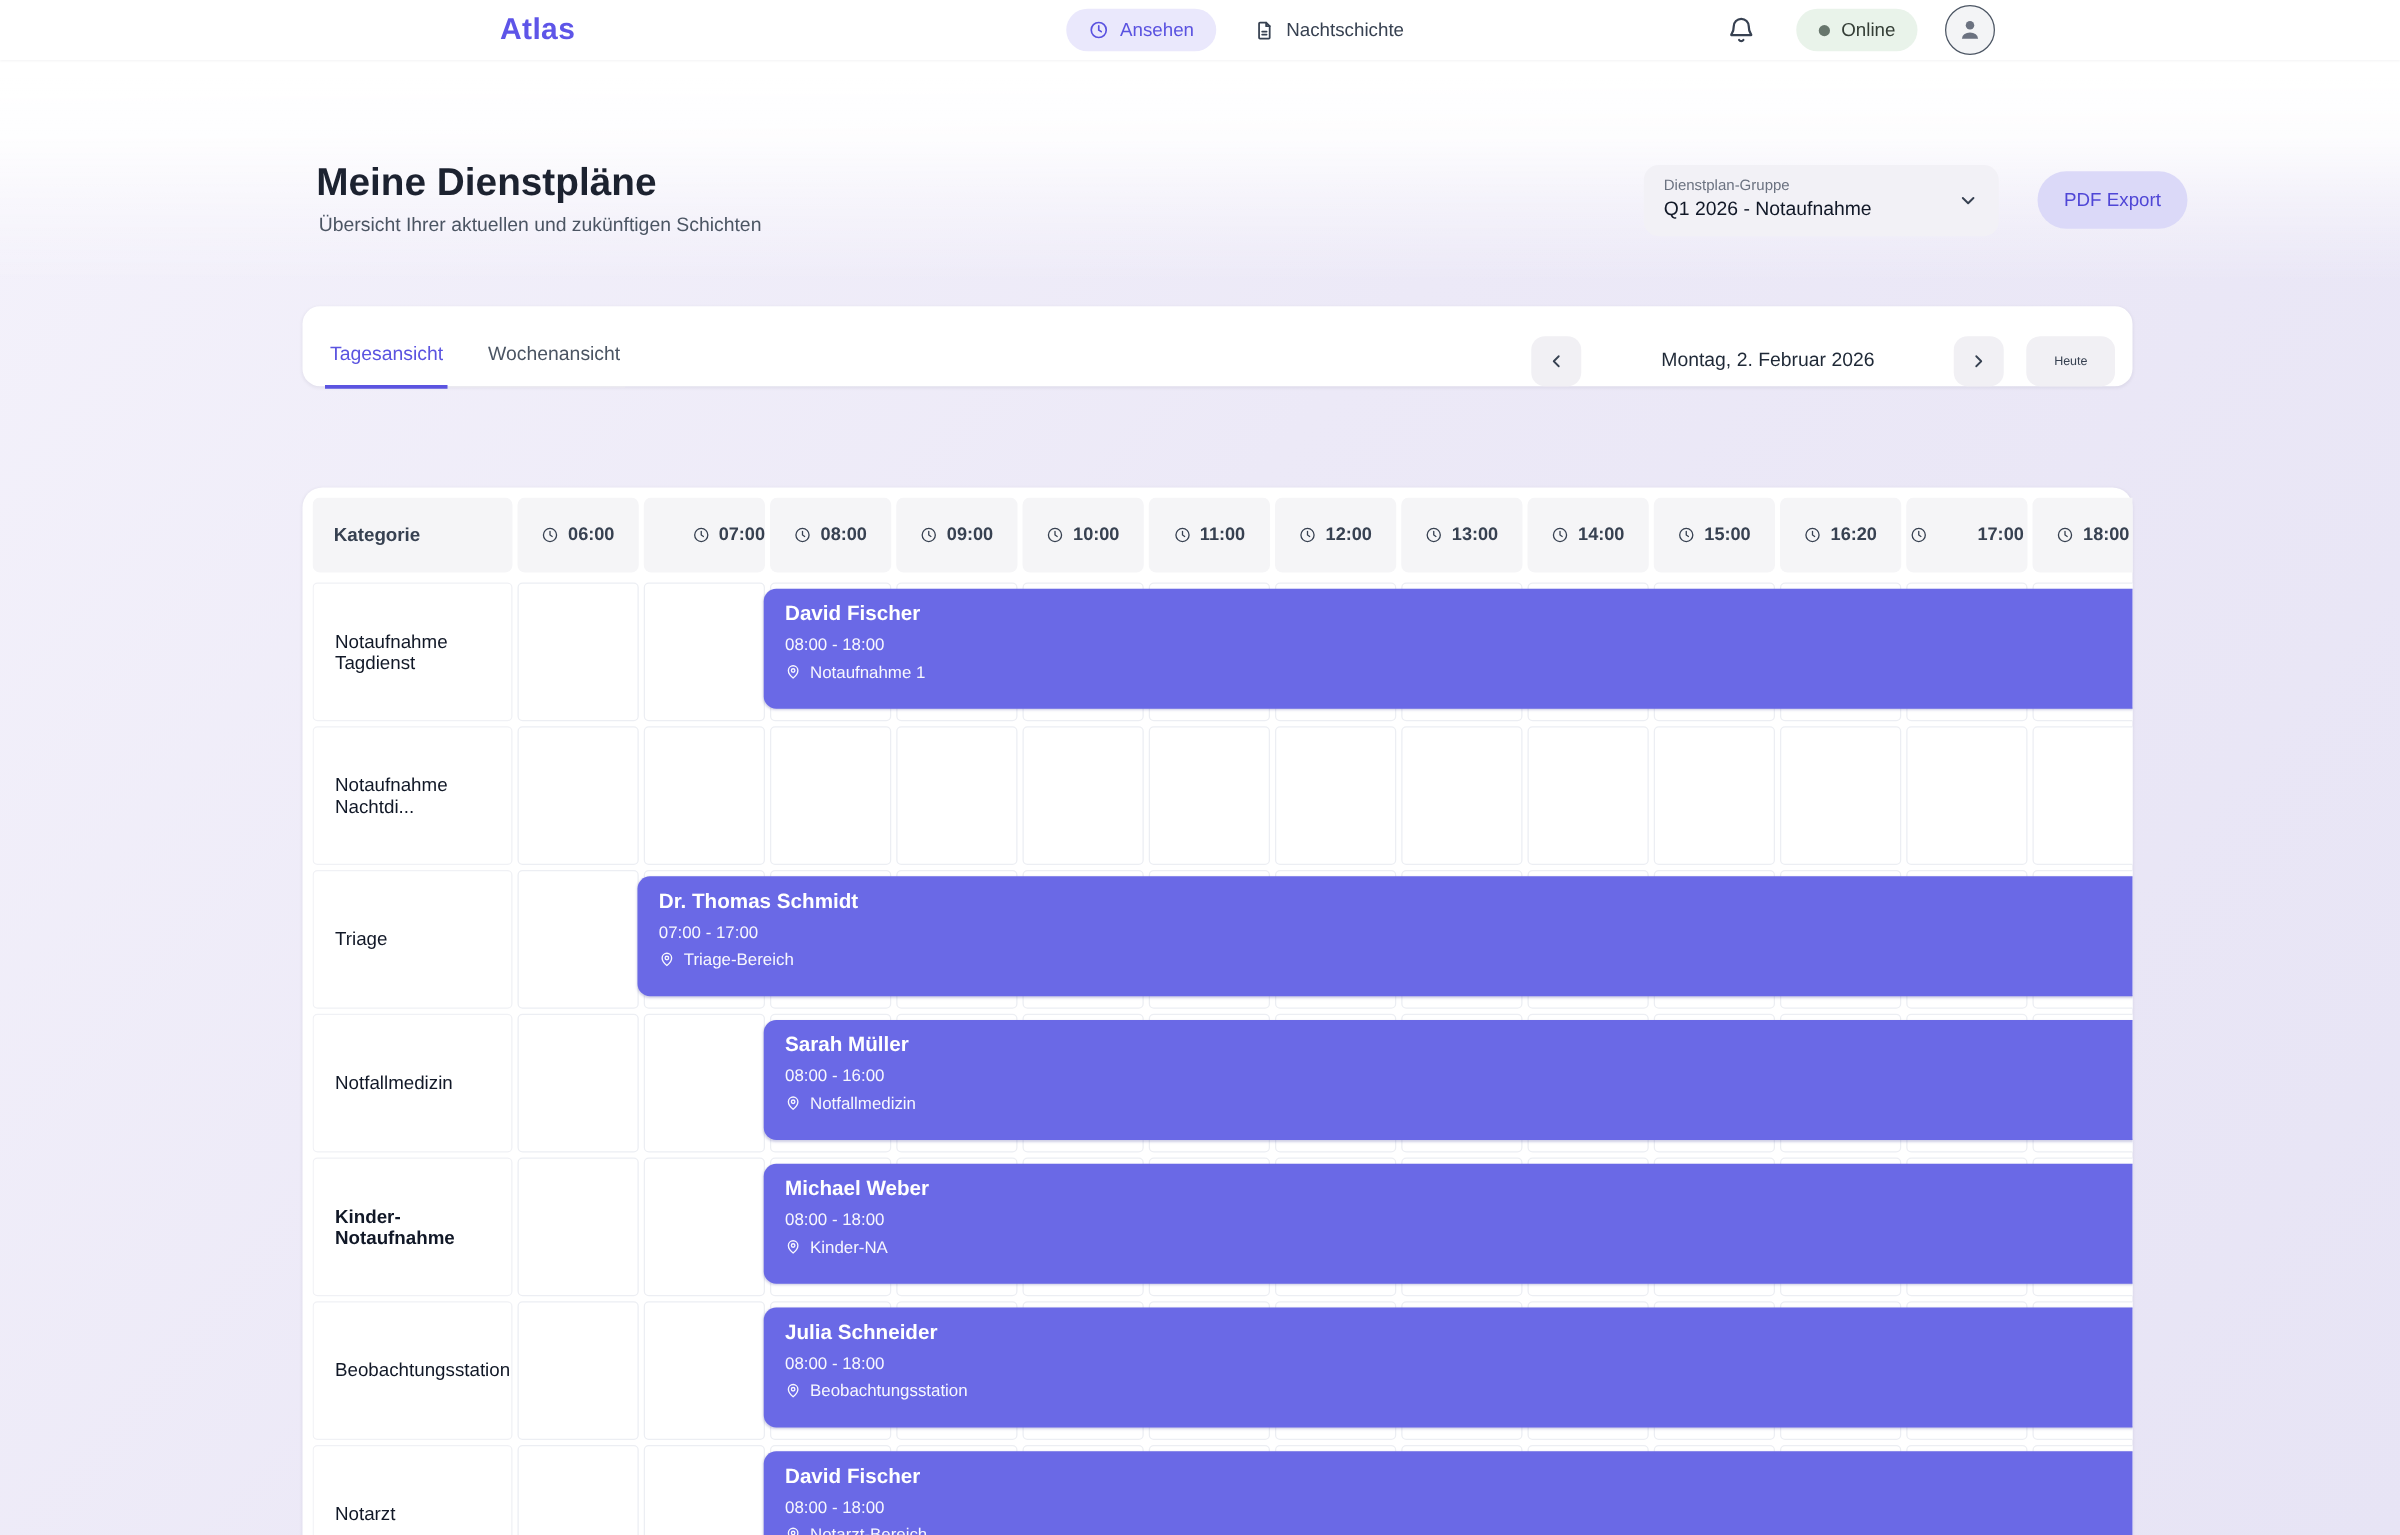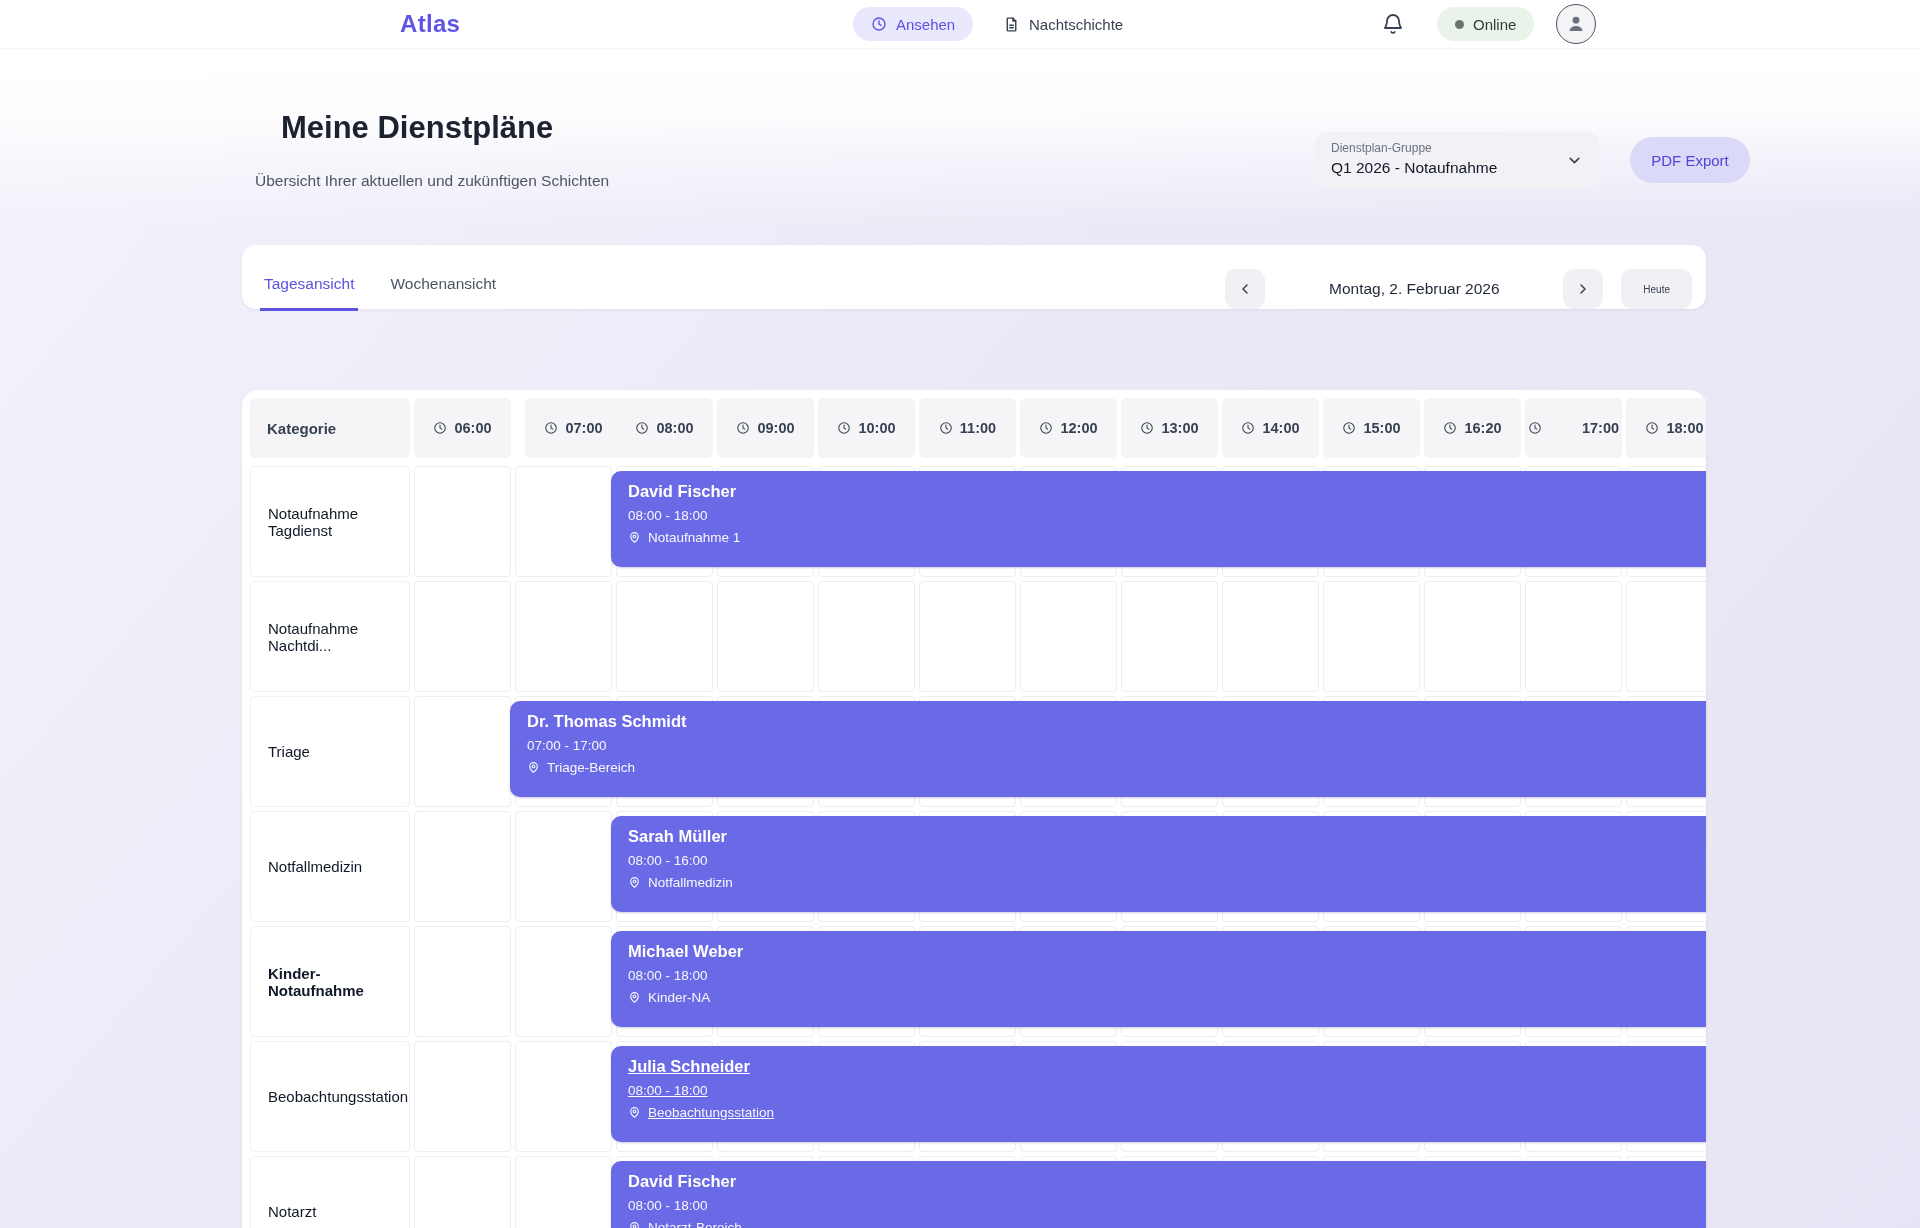--- a/index.html
+++ b/index.html
@@ -16,21 +16,21 @@
   .logo { position:absolute; left:400px; top:10px; font-size:24px; font-weight:bold; color:#5e55e8; letter-spacing:.3px; }
   .pill { display:flex; align-items:center; gap:9px; height:34px; border-radius:18px; padding:0 18px; }
   .view-btn { position:absolute; left:853px; top:7px; background:#eae8fc; color:#5a52e0; font-size:15px; font-weight:500; border:none; cursor:pointer; }
   .night-link { position:absolute; left:1003px; top:7px; display:flex; align-items:center; gap:9px; height:34px; color:#374151; font-size:15px; cursor:pointer; }
   .bell { position:absolute; left:1381px; top:12px; width:24px; height:24px; color:#374151; cursor:pointer; }
   .online-badge { position:absolute; left:1437px; top:7px; background:#e9f3ea; color:#333d35; font-size:15px; }
   .online-dot { width:9px; height:9px; border-radius:50%; background:#67766c; }
   .avatar { position:absolute; left:1556px; top:4px; width:40px; height:40px; border-radius:50%; border:1.5px solid #4b5563; background:#f3f4f6; display:flex; align-items:center; justify-content:center; color:#6b7280; cursor:pointer; }
   
   .hero { position:relative; height:170px; }
-  .page-title { position:absolute; left:253px; top:62px; font-size:31px; font-weight:bold; color:#1c2230;margin-left:28px; }
+  .page-title { position:absolute; left:253px; top:80px; font-size:31px; font-weight:bold; color:#1c2230; }
   .page-subtitle { position:absolute; left:255px; top:124px; font-size:15.5px; color:#4b5563; }
   .group-select { position:absolute; left:1315px; top:84px; width:284px; height:57px; background:#f2f1f6; border-radius:12px; cursor:pointer; }
   .group-label { position:absolute; left:16px; top:9px; font-size:12px; color:#6b7280; }
   .group-value { position:absolute; left:16px; top:27px; font-size:15.5px; font-weight:500; color:#111827; }
   .group-chev { position:absolute; right:16px; top:20px; width:17px; height:17px; color:#374151; }
   .pdf-btn { position:absolute; left:1630px; top:89px; width:120px; height:46px; border:none; border-radius:23px; background:#dbd9f8; color:#4f46d6; font-size:15px; font-weight:500; font-family:inherit; cursor:pointer; }
   
   .toolbar-card { position:absolute; left:242px; top:245px; width:1464px; height:64px; background:#fff; border-radius:14px; box-shadow:0 1px 3px rgba(25,25,60,.07); z-index:2; }
   .tabs { position:absolute; left:18px; top:30px; display:flex; gap:28px; border-bottom:1px solid #eceaf0; }
   .tab { padding:0 4px 15px; font-size:15.5px; color:#4b5563; border-bottom:3px solid transparent; margin-bottom:-2px; cursor:pointer; }
@@ -153,21 +153,21 @@
         <div class="cell head-cell head-cat" style="left: 0px; width: 160px;">Kategorie</div>
         <div class="cell head-cell" style="left: 164px; width: 97px;">
           <span>
             <svg width="14" height="14" viewBox="0 0 24 24" fill="none" stroke="currentColor" stroke-width="1.8" stroke-linecap="round">
               <circle cx="12" cy="12" r="9"></circle>
               <path d="M12 7v5l3 2"></path>
             </svg>
           </span>
           <span>06:00</span>
         </div>
-        <div class="cell head-cell" style="left: 275px; width: 97px;">
+        <div class="cell head-cell" style="left: 265px; width: 97px; justify-content: flex-end;">
           <span>
             <svg width="14" height="14" viewBox="0 0 24 24" fill="none" stroke="currentColor" stroke-width="1.8" stroke-linecap="round">
               <circle cx="12" cy="12" r="9"></circle>
               <path d="M12 7v5l3 2"></path>
             </svg>
           </span>
           <span>07:00</span>
         </div>
         <div class="cell head-cell" style="left: 366px; width: 97px;">
           <span>
@@ -410,21 +410,21 @@
           <div class="cell body-cell" style="left: 467px; width: 97px;"></div>
           <div class="cell body-cell" style="left: 568px; width: 97px;"></div>
           <div class="cell body-cell" style="left: 669px; width: 97px;"></div>
           <div class="cell body-cell" style="left: 770px; width: 97px;"></div>
           <div class="cell body-cell" style="left: 871px; width: 97px;"></div>
           <div class="cell body-cell" style="left: 972px; width: 97px;"></div>
           <div class="cell body-cell" style="left: 1073px; width: 97px;"></div>
           <div class="cell body-cell" style="left: 1174px; width: 97px;"></div>
           <div class="cell body-cell" style="left: 1275px; width: 97px;"></div>
           <div class="cell body-cell" style="left: 1376px; width: 97px;"></div>
-          <div class="event" style="left: 361px; right: -80px; text-decoration: underline;">
+          <div class="event" style="left: 361px; right: -80px;">
             <div class="ev-name">Julia Schneider</div>
             <div class="ev-time">08:00 - 18:00</div>
             <div class="ev-loc">
               <span>
                 <svg width="13" height="13" viewBox="0 0 24 24" fill="none" stroke="currentColor" stroke-width="2" stroke-linecap="round" stroke-linejoin="round">
                   <path d="M12 21s-7-5.5-7-11a7 7 0 0 1 14 0c0 5.5-7 11-7 11z"></path>
                   <circle cx="12" cy="10" r="2.6"></circle>
                 </svg>
               </span>
               <span>Beobachtungsstation</span>

